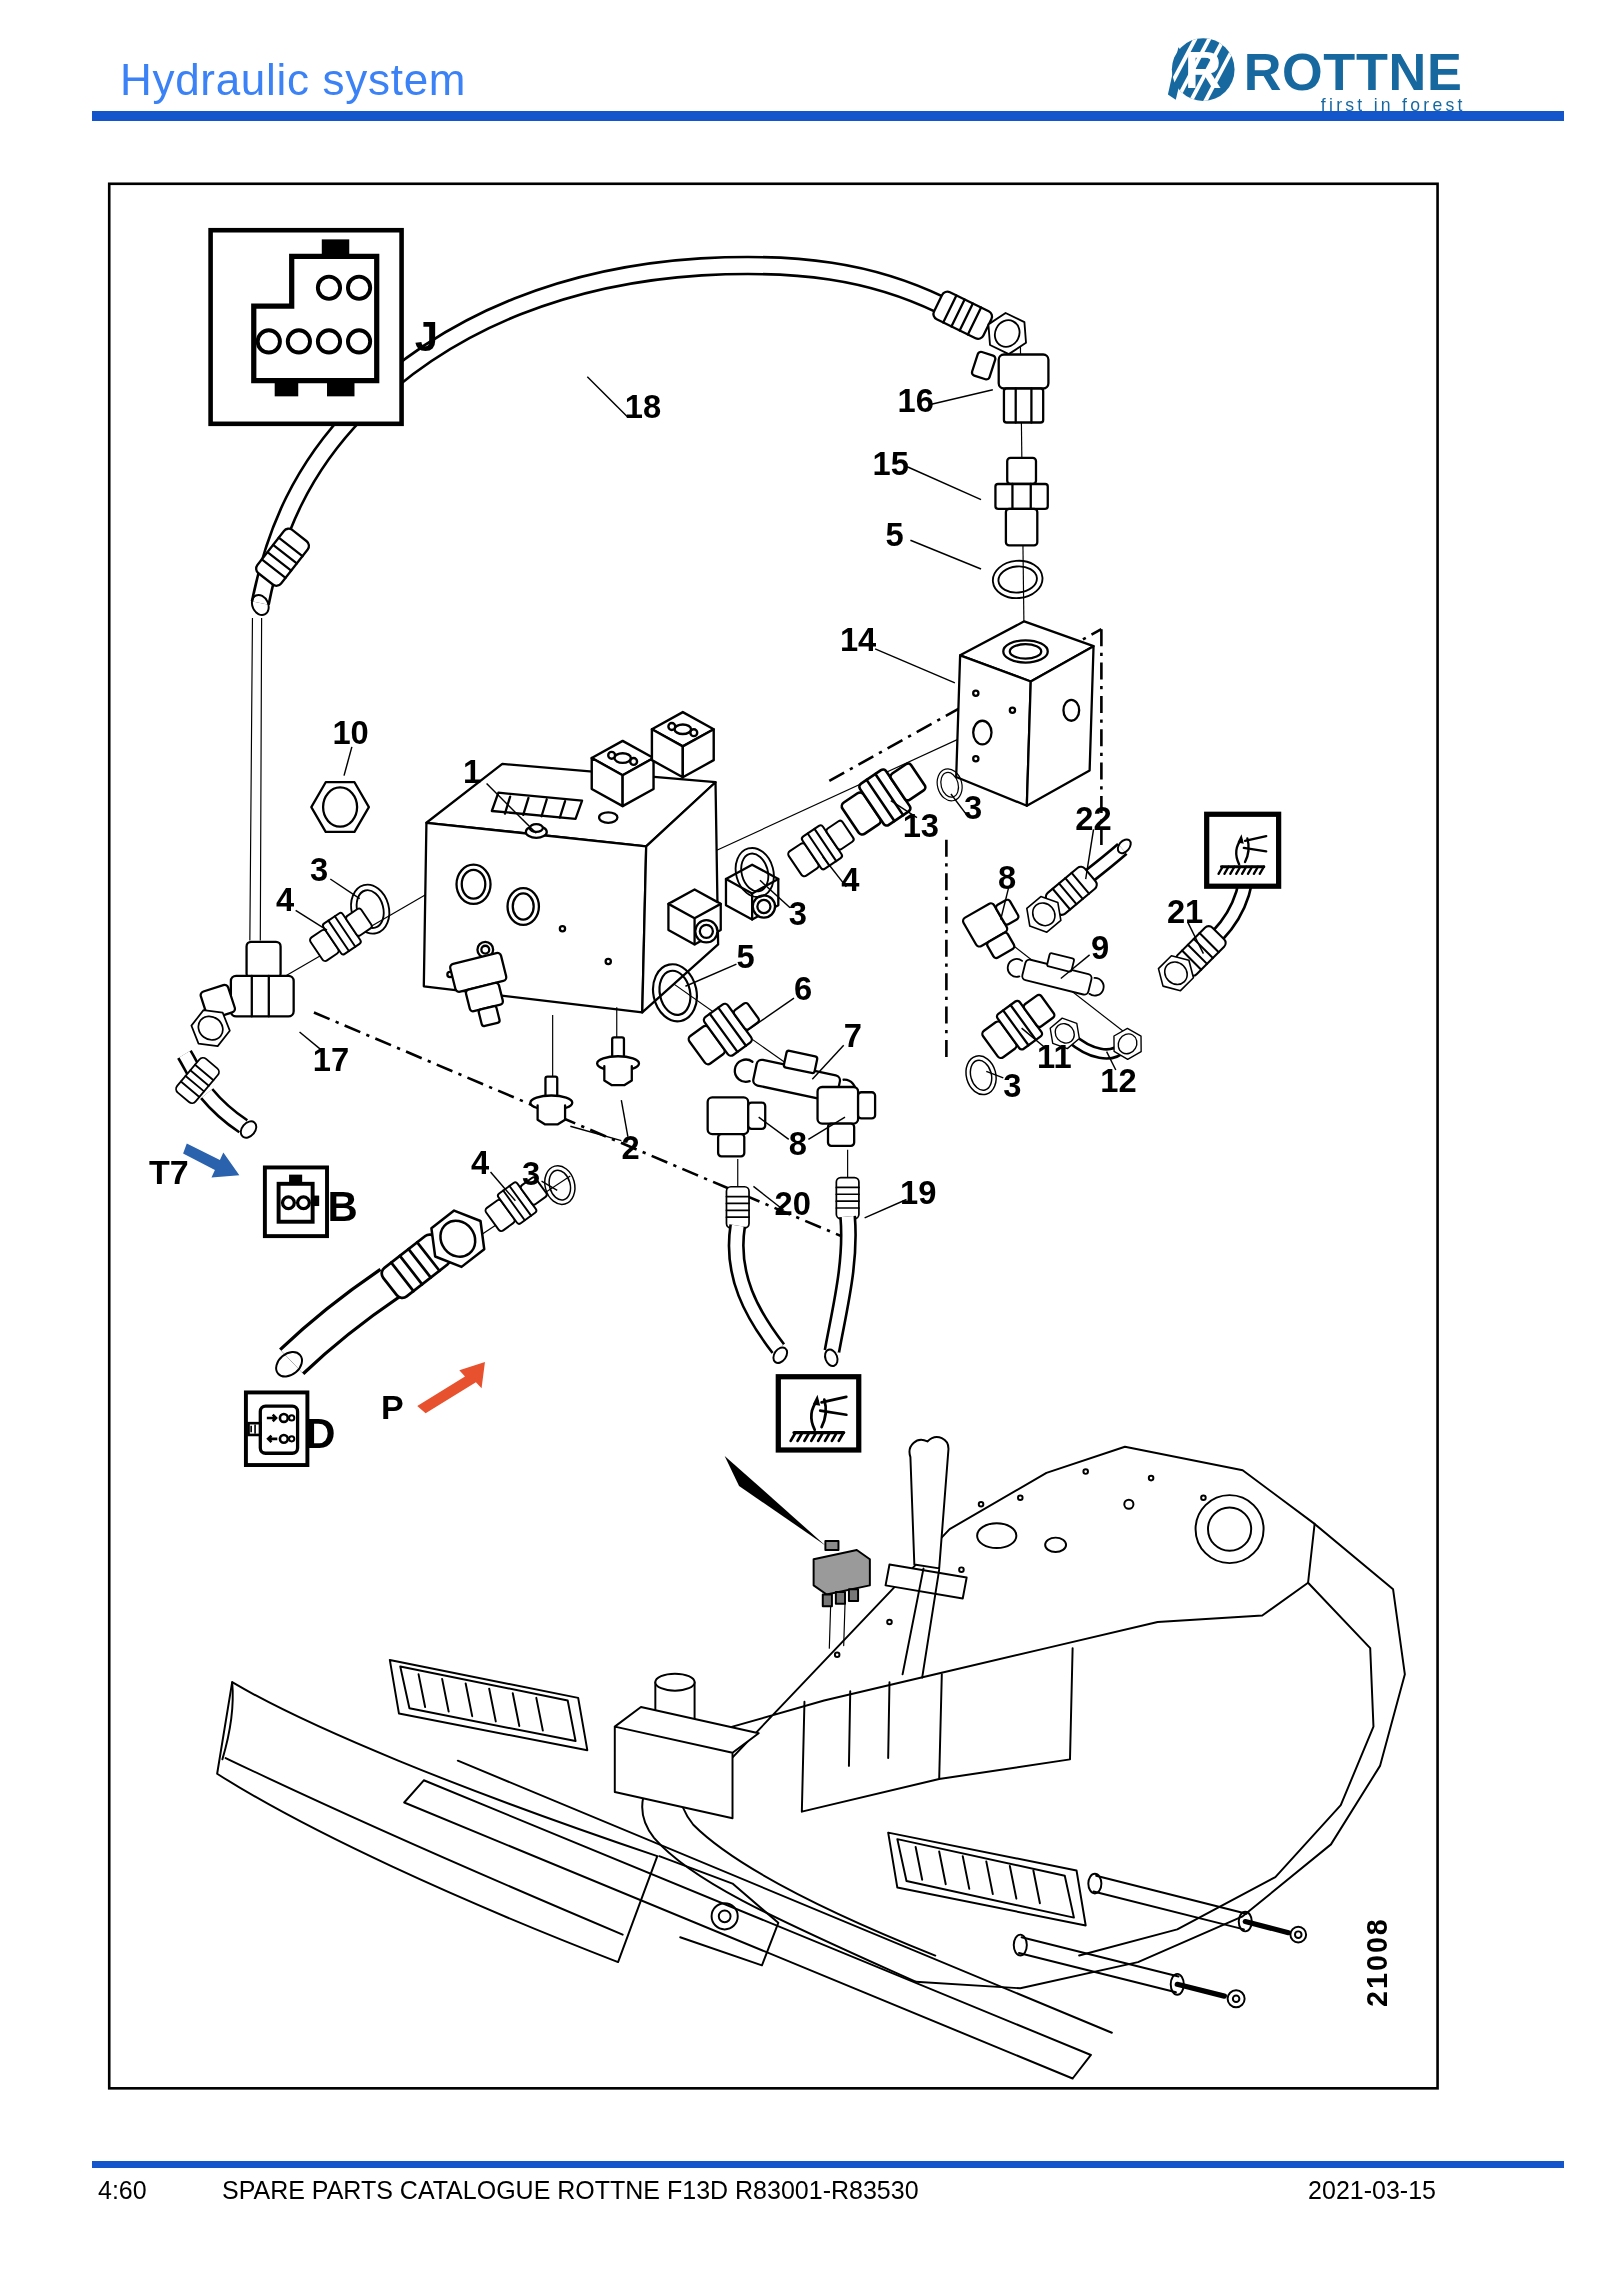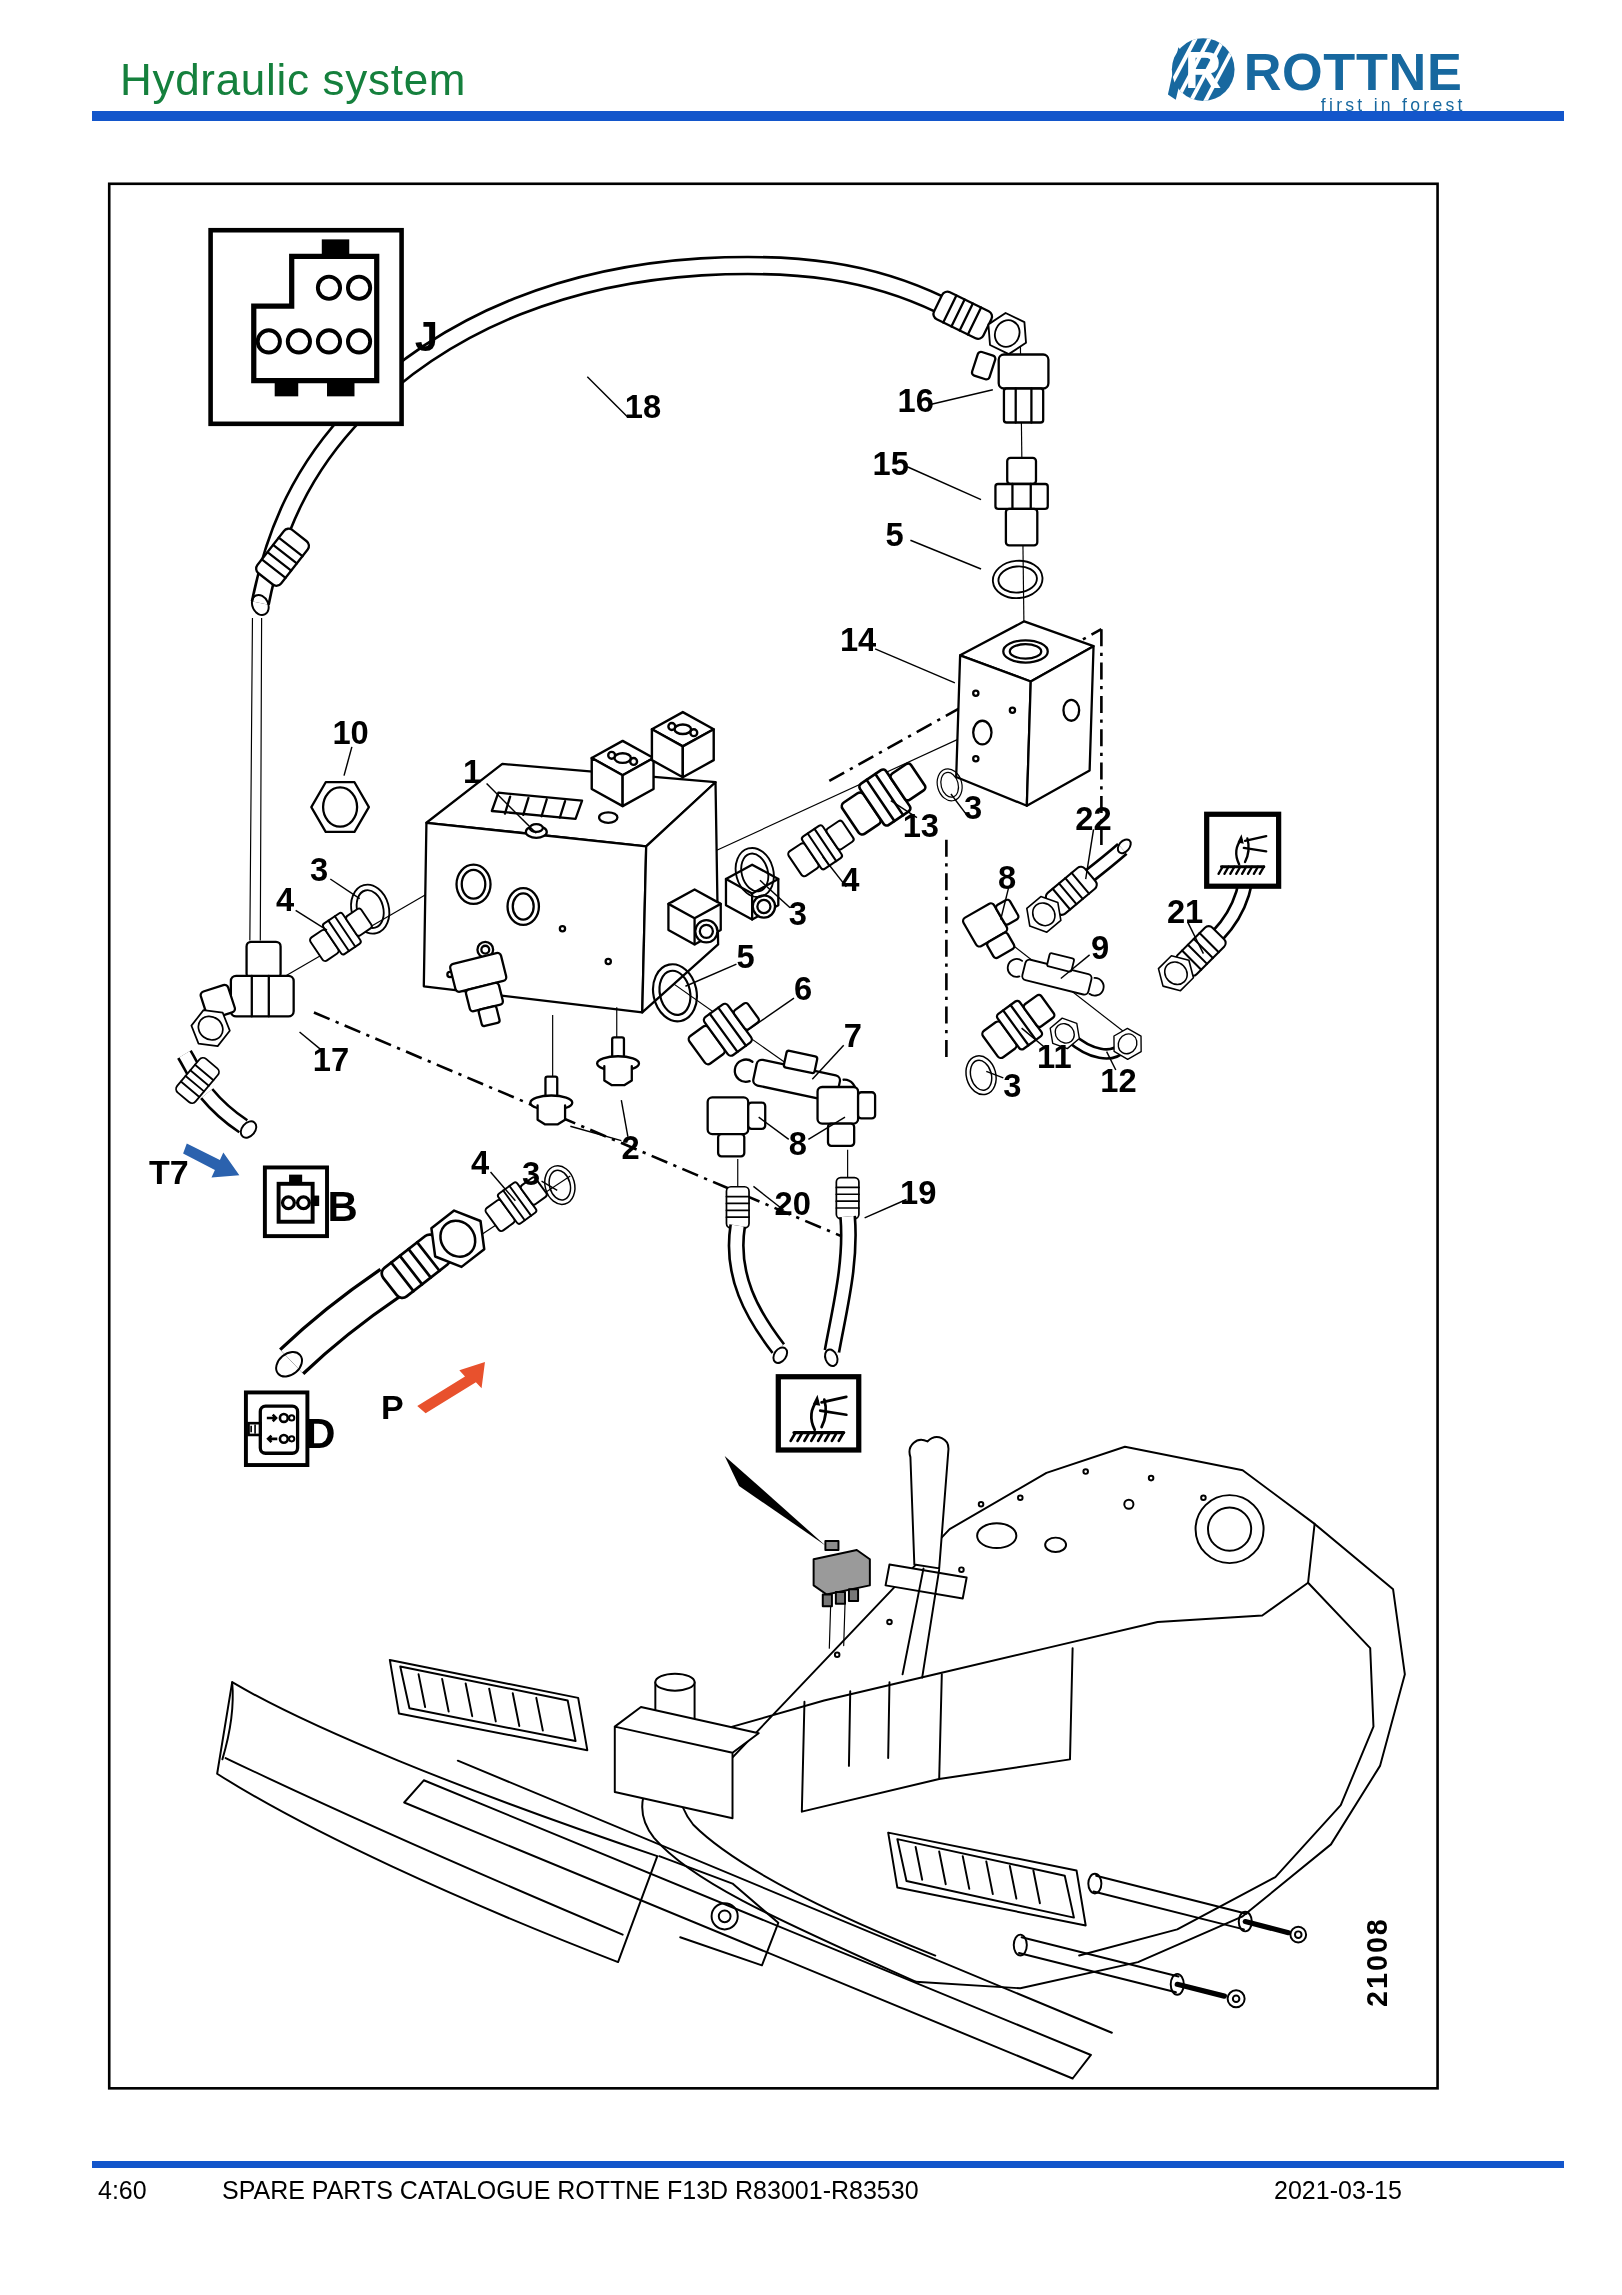--- a/index.html
+++ b/index.html
@@ -1,25 +1,25 @@
 <!DOCTYPE html>
 <html style="font-size:10.5px"><head>
 <meta charset="utf-8">
 <style>
   html,body{margin:0;padding:0;background:#fff;}
   body{width:1622px;height:2295px;position:relative;overflow:hidden;
        font-family:"Liberation Sans","DejaVu Sans",sans-serif;}
   .abs{position:absolute;}
-  #page-title{left:120px;top:55px;font-size:44px;font-weight:400;color:#15803d;letter-spacing:0.7px;}
+  #page-title{left:120px;top:55px;font-size:44px;font-weight:400;color:#3b82f6;letter-spacing:0.7px;}
   #title-rule{left:92px;top:111px;width:1472px;height:9.8px;background:#1356cb;}
   #footer-rule{left:92px;top:2161px;width:1472px;height:7.2px;background:#1356cb;}
   .footer-text{top:2176px;font-size:25px;color:#000;}
   #footer-page{left:98px;}
   #footer-center{left:222px;width:1021px;text-align:left;}
-  #footer-date{left:1240px;width:196px;text-align:center;}
+  #footer-date{left:1240px;width:196px;text-align:right;}
   #diagram-svg{left:0;top:0;}
   .callout{font-family:"Liberation Sans","DejaVu Sans",sans-serif;font-weight:bold;fill:#000;
            text-anchor:middle;dominant-baseline:central;}
   .callout.part{font-size:50px;}
   .callout.connector{font-size:64px;}
   .callout.port{font-size:52px;}
   .callout.fignum{font-size:44px;letter-spacing:3px;}
   .part-art{stroke:#000;stroke-width:3.5;fill:#fff;stroke-linejoin:round;stroke-linecap:round;}
   .line-art{stroke:#000;stroke-width:3;fill:none;stroke-linejoin:round;stroke-linecap:round;}
   .thin{stroke:#000;stroke-width:1.8;fill:none;}

